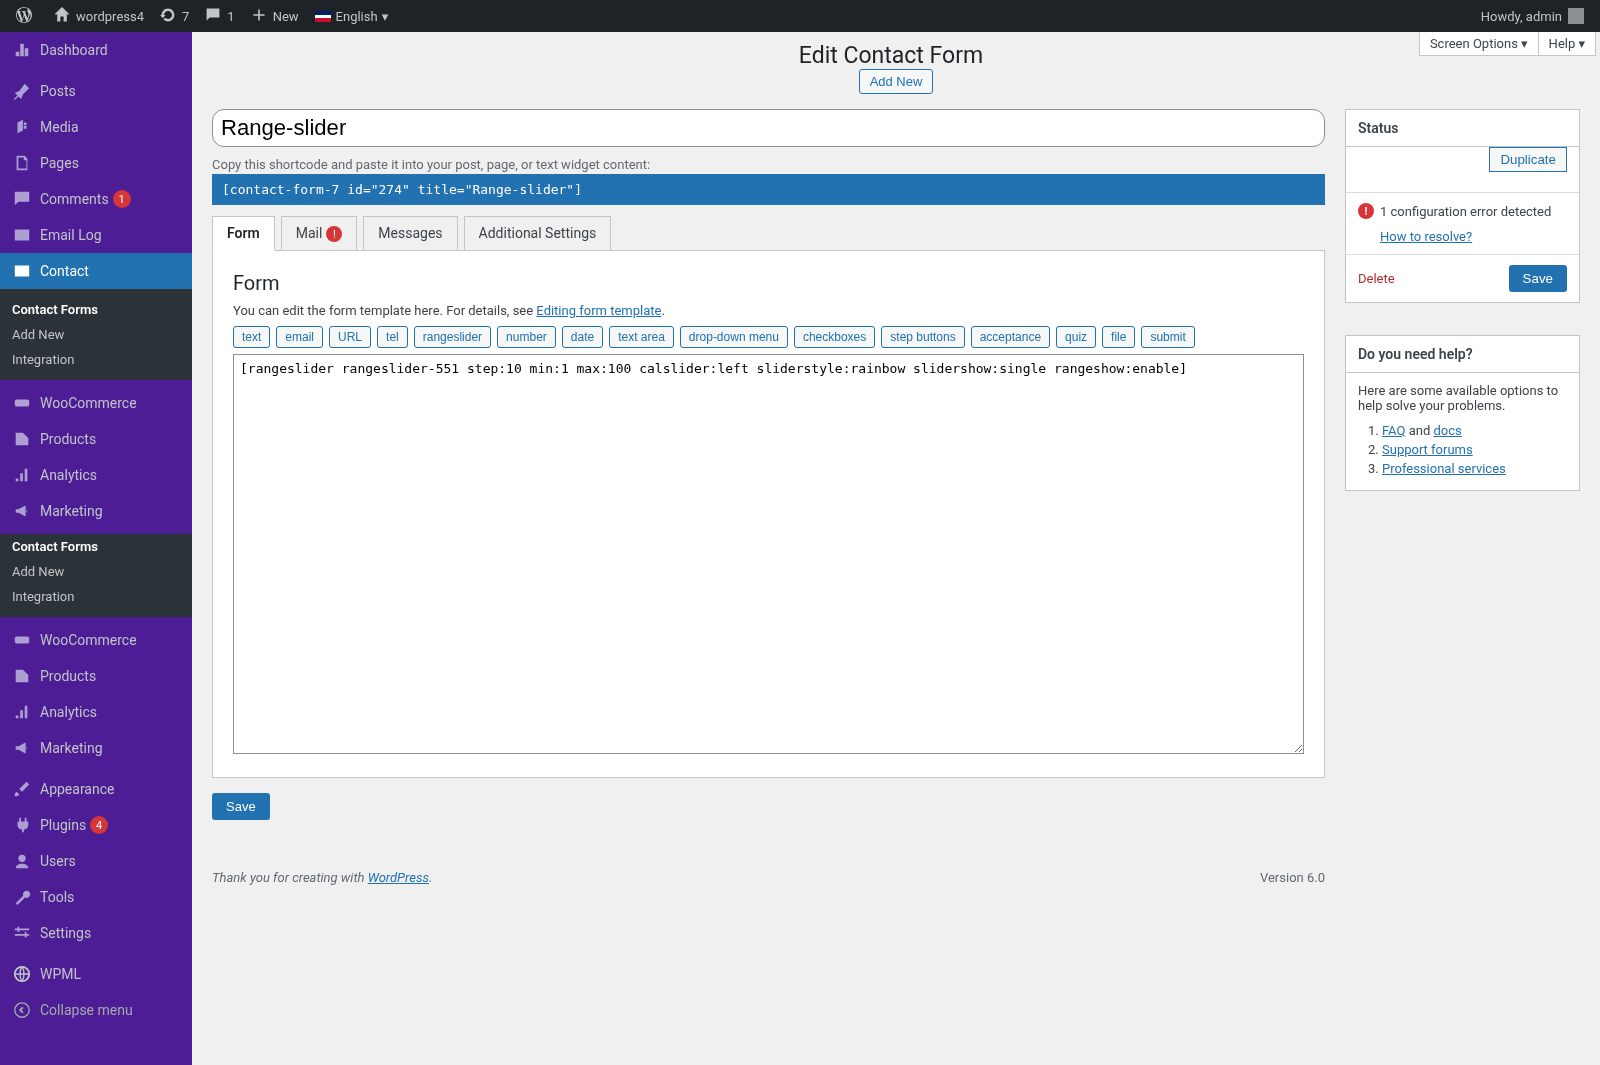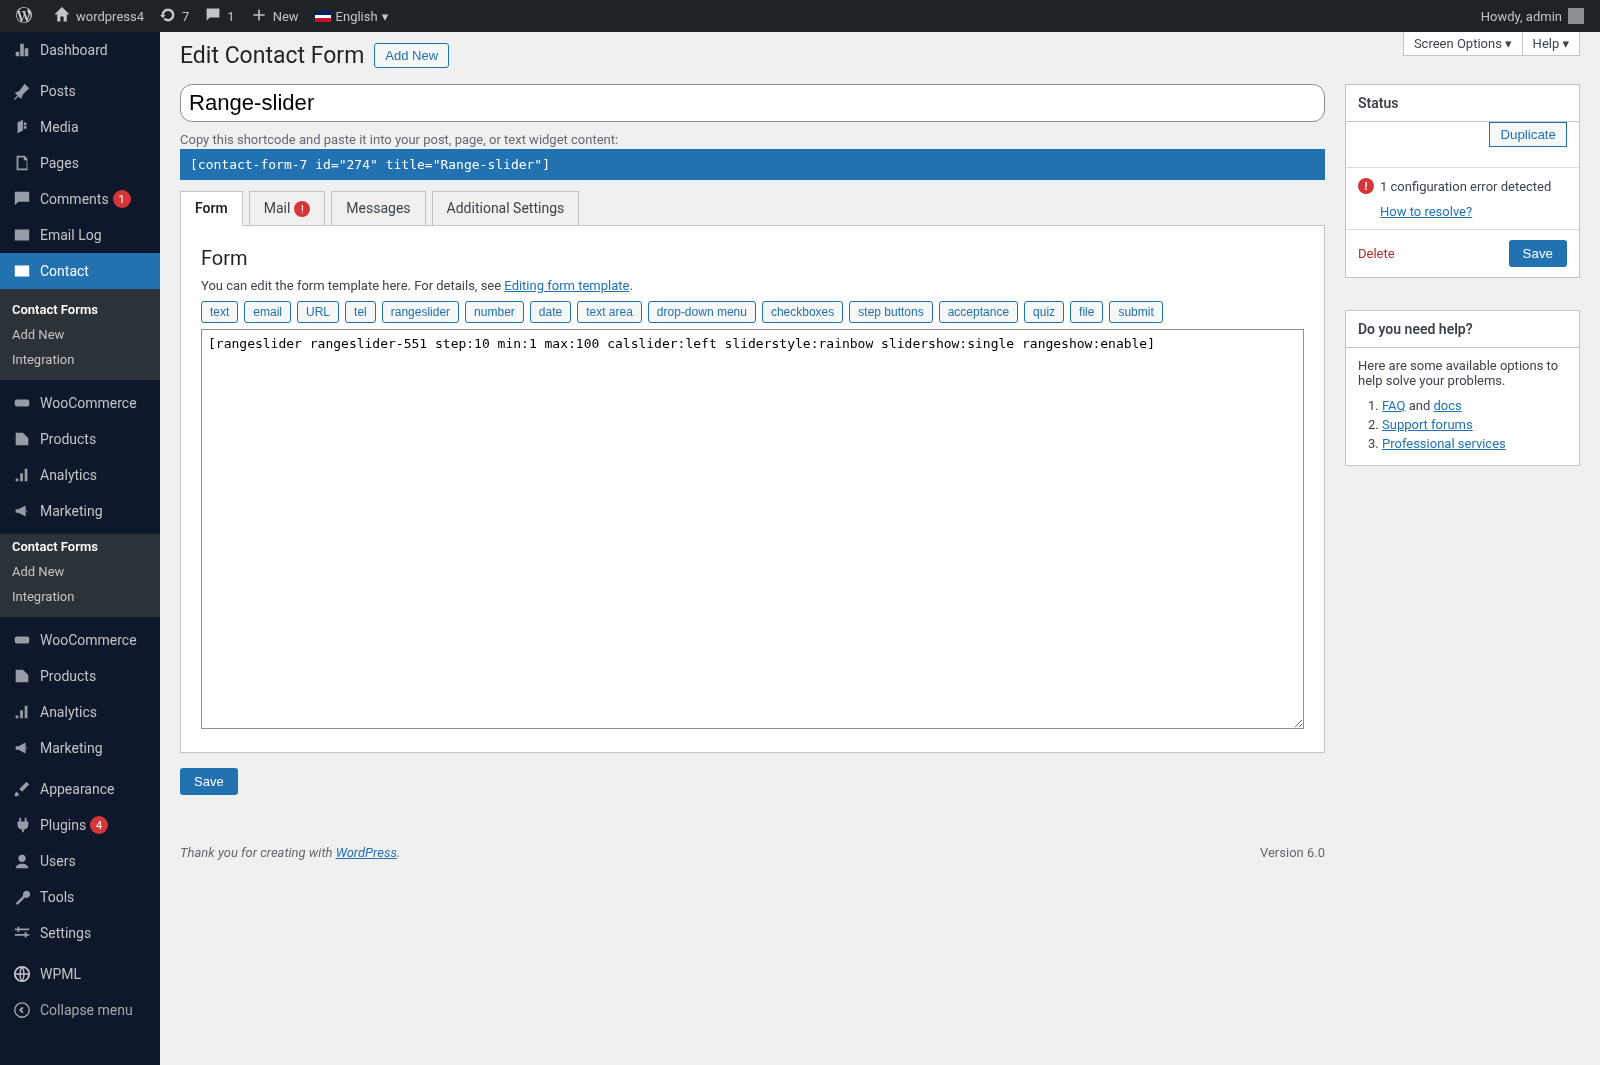--- a/index.html
+++ b/index.html
@@ -4,36 +4,36 @@
 <style>
 * { box-sizing: border-box; margin: 0; padding: 0; }
 body { font-family: -apple-system, BlinkMacSystemFont, "Segoe UI", Roboto, Oxygen-Sans, Ubuntu, Cantarell, "Helvetica Neue", sans-serif; font-size: 13px; color: #3c434a; background: #f0f0f1; }
 a { text-decoration: none; }
 .toolbar { height: 32px; background: #1d2327; display: flex; align-items: center; padding: 16px 8px; color: #c3c4c7; font-size: 13px; }
 .toolbar .item { display: flex; align-items: center; padding: 0 8px; height: 100%; cursor: pointer; }
 .toolbar .icon { margin-right: 6px; }
 .toolbar .spacer { flex: 1; }
 .toolbar .avatar { width: 16px; height: 16px; background: #8c8f94; margin-left: 6px; }
 .wrapper { display: flex; min-height: calc(100vh - 32px); }
-.sidebar { width: 160px; background: #0f172a; color: #c3c4c7; font-size: 14px; flex-shrink: 0; }
+.sidebar { width: 192px; background: #4c1d95; color: #c3c4c7; font-size: 14px; flex-shrink: 0; }
 .menu-item { display: flex; align-items: center; padding: 8px 12px; cursor: pointer; color: #c3c4c7; }
 .menu-item .icon { width: 20px; height: 20px; margin-right: 8px; display: flex; align-items: center; justify-content: center; }
 .menu-item.current { background: #2271b1; color: #fff; position: relative; }
 .menu-item.current::after { content: ''; position: absolute; right: -8px; top: 50%; transform: translateY(-50%); border: 8px solid transparent; border-right-color: #f0f0f1; }
 .submenu { background: #2c3338; padding: 8px 0; }
 .sub-item { display: block; padding: 5px 12px; color: #c3c4c7; font-size: 13px; cursor: pointer; }
 .sub-item.current { color: #fff; font-weight: 600; }
 .badge { display: inline-flex; justify-content: center; align-items: center; min-width: 18px; height: 18px; border-radius: 9px; background: #d63638; color: #fff; font-size: 11px; padding: 0 5px; margin-left: 4px; }
 .sep { height: 5px; }
 .collapse-item { padding: 8px 12px; display: flex; align-items: center; cursor: pointer; color: #a7aaad; }
 .collapse-item .icon { width: 20px; height: 20px; margin-right: 8px; display: flex; align-items: center; justify-content: center; }
 .content { flex: 1; padding: 0 20px 20px 20px; position: relative; }
-.topright { position: absolute; right: 20px; top: 0; display: flex; }
+.topright { position: absolute; right: 4px; top: 0; display: flex; }
 .topright .tab { background: #fff; border: 1px solid #c3c4c7; border-top: none; padding: 4px 10px; font-size: 13px; cursor: pointer; margin-left: -1px; }
-.heading-row { padding: 10px 0 9px 0; display: flex; align-items: center; }
+.heading-row { padding: 10px 0 9px 0; display: flex; align-items: center; flex-direction: column; }
 .heading-row h1 { font-size: 23px; font-weight: 400; color: #1d2327; margin-right: 10px; }
 .add-new { border: 1px solid #2271b1; color: #2271b1; background: #f6f7f7; padding: 4px 10px; font-size: 13px; border-radius: 3px; cursor: pointer; }
 .title-input { width: 100%; padding: 3px 8px; font-size: 1.7em; line-height: 100%; height: 1.7em; background: #fff; border: 1px solid #8c8f94; border-radius: 12px; }
 .shortcode-hint { margin: 10px 0 2px; color: #646970; font-size: 13px; }
 .shortcode-box { background: #2271b1; color: #fff; font-family: Consolas, Monaco, monospace; padding: 8px 10px; font-size: 13px; }
 .main-row { display: flex; gap: 20px; margin-top: 6px; }
 .leftcol { flex: 1; min-width: 0; }
 .rightcol { width: 235px; flex-shrink: 0; }
 .tab-panel-wrap { margin-top: 10px; }
 .panel-tabs { display: flex; position: relative; z-index: 2; }

